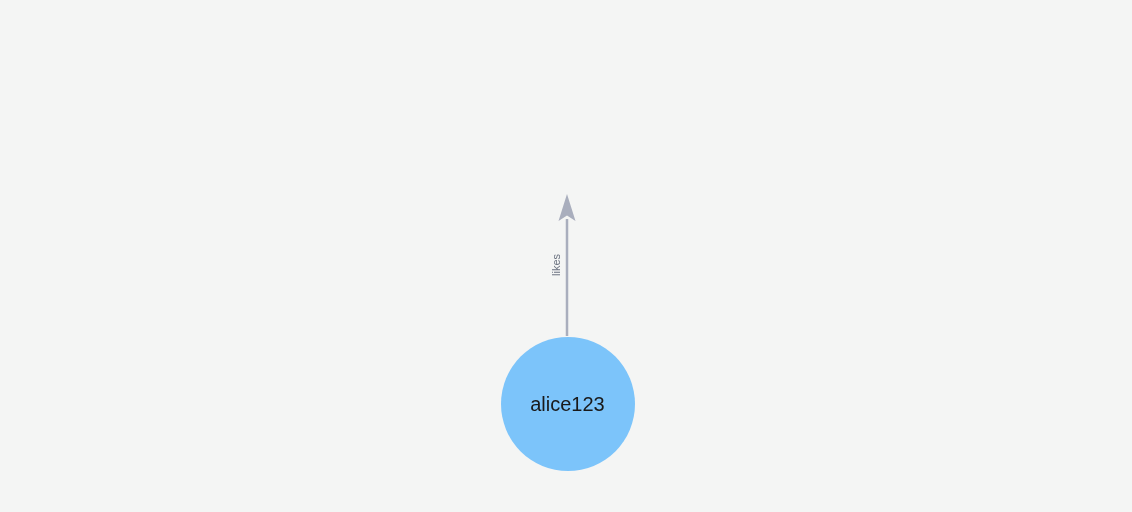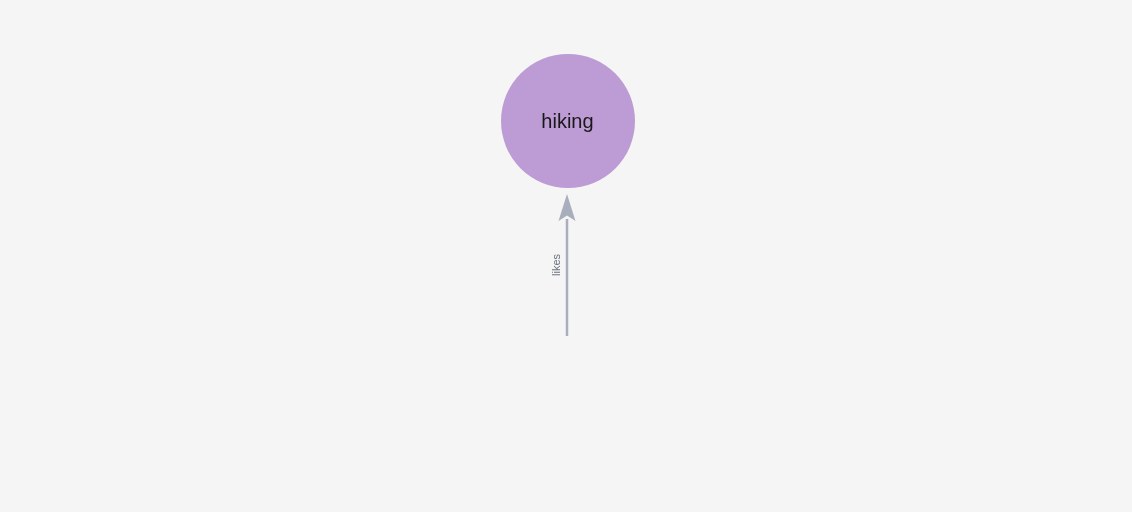--- a/index.html
+++ b/index.html
@@ -61,18 +61,18 @@
 
   <svg id="edge-layer" viewBox="0 0 1132 512" width="1132" height="512" xmlns="http://www.w3.org/2000/svg">
     <g>
       <line x1="567" y1="336" x2="567" y2="219" stroke="#a9aebd" stroke-width="2.5"></line>
       <polygon points="567,194 575.5,221 567,215.5 558.5,221" fill="#a9aebd"></polygon>
     </g>
   </svg>
 
   <div class="edge-label" style="left: 556px; top: 265px; transform: translate(-50%, -50%) rotate(-90deg);">likes</div>
 
-  <div class="graph-node" style="left: 500.5px; top: 53.5px; width: 134px; height: 134px; background: #bd9bd4;">
-    <span class="node-label">hiking</span>
+
+  <div class="graph-node" style="left: 500.5px; top: 336.5px; width: 134px; height: 134px; background: #7cc4fa;">
+    <span class="node-label">alice123</span>
   </div>
-
 
 </div>
 
 </body></html>

